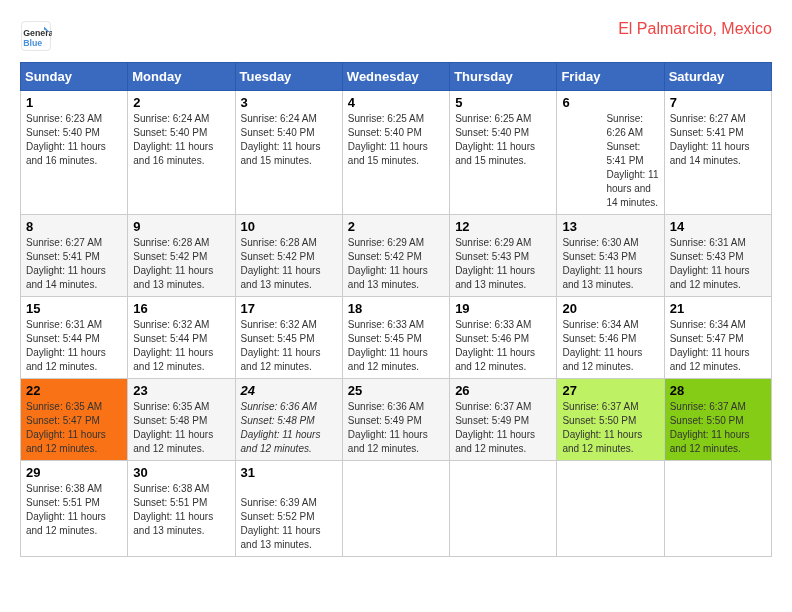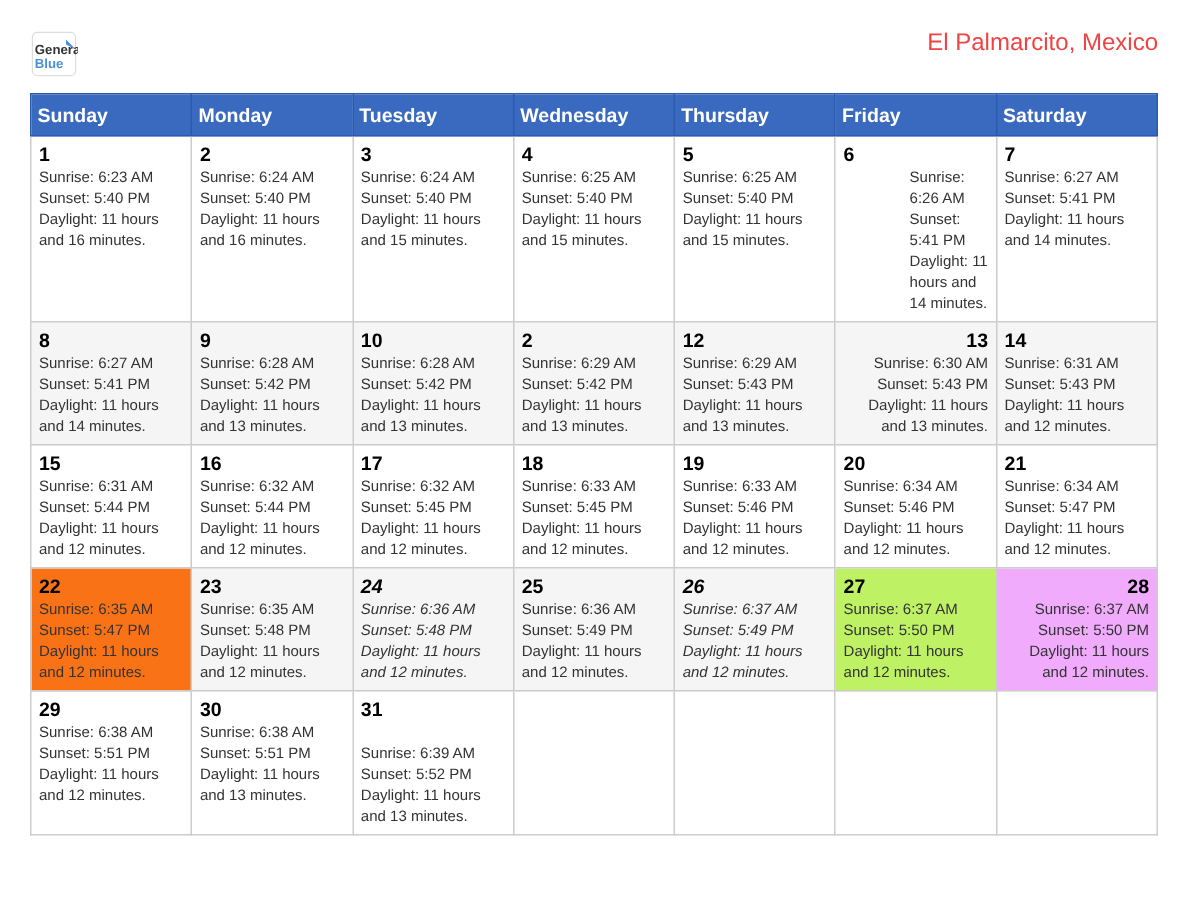--- a/index.html
+++ b/index.html
@@ -175,21 +175,21 @@
           <div class="day-info" style="white-space: pre-line;">Sunrise: 6:29 AM
 Sunset: 5:42 PM
 Daylight: 11 hours and 13 minutes.</div>
         </td>
         <td style="background: rgb(245, 245, 245);">
           <span class="day-number">12</span>
           <div class="day-info" style="white-space: pre-line;">Sunrise: 6:29 AM
 Sunset: 5:43 PM
 Daylight: 11 hours and 13 minutes.</div>
         </td>
-        <td style="background: rgb(245, 245, 245); text-align: right;">
+        <td style="background: rgb(245, 245, 245);">
           <span class="day-number">13</span>
           <div class="day-info" style="white-space: pre-line;">Sunrise: 6:30 AM
 Sunset: 5:43 PM
 Daylight: 11 hours and 13 minutes.</div>
         </td>
         <td style="background: rgb(245, 245, 245); margin-left: 31px;">
           <span class="day-number">14</span>
           <div class="day-info" style="white-space: pre-line;">Sunrise: 6:31 AM
 Sunset: 5:43 PM
 Daylight: 11 hours and 12 minutes.</div>
@@ -257,33 +257,33 @@
           <div class="day-info" style="white-space: pre-line;">Sunrise: 6:36 AM
 Sunset: 5:48 PM
 Daylight: 11 hours and 12 minutes.</div>
         </td>
         <td style="background: rgb(245, 245, 245);">
           <span class="day-number">25</span>
           <div class="day-info" style="white-space: pre-line;">Sunrise: 6:36 AM
 Sunset: 5:49 PM
 Daylight: 11 hours and 12 minutes.</div>
         </td>
-        <td style="background: rgb(245, 245, 245); font-style: italic;">
+        <td style="background: rgb(245, 245, 245);">
           <span class="day-number">26</span>
           <div class="day-info" style="white-space: pre-line;">Sunrise: 6:37 AM
 Sunset: 5:49 PM
 Daylight: 11 hours and 12 minutes.</div>
         </td>
         <td style="background: #bef264;">
           <span class="day-number">27</span>
           <div class="day-info" style="white-space: pre-line;">Sunrise: 6:37 AM
 Sunset: 5:50 PM
 Daylight: 11 hours and 12 minutes.</div>
         </td>
-        <td style="background: #f0abfc; text-align: right;">
+        <td style="background: #84cc16;">
           <span class="day-number">28</span>
           <div class="day-info" style="white-space: pre-line;">Sunrise: 6:37 AM
 Sunset: 5:50 PM
 Daylight: 11 hours and 12 minutes.</div>
         </td>
       </tr>
       <tr>
         <td>
           <span class="day-number">29</span>
           <div class="day-info" style="white-space: pre-line;">Sunrise: 6:38 AM

